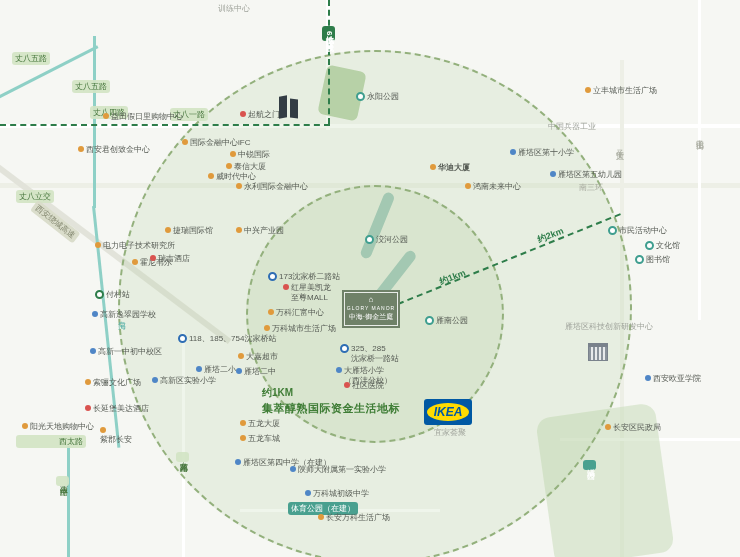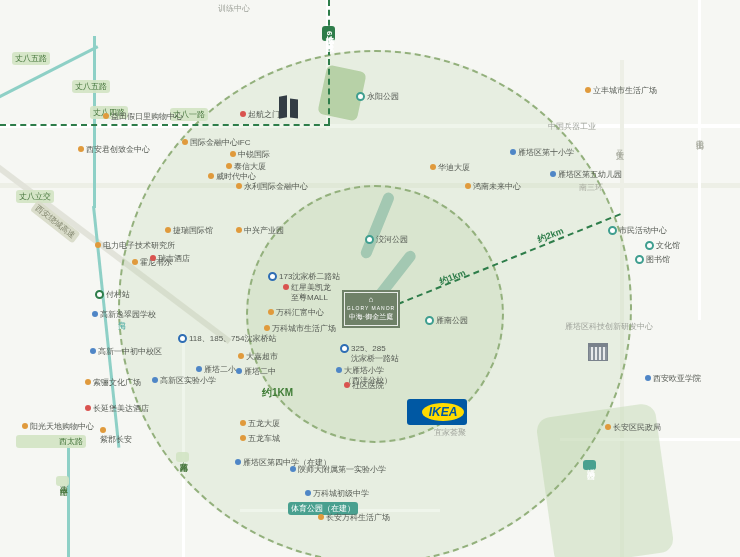--- a/index.html
+++ b/index.html
@@ -46,22 +46,22 @@
         display:flex;flex-direction:column;align-items:center;justify-content:center;color:#fff;z-index:6;}
   .logo::after{content:"";position:absolute;inset:2px;border:1px solid rgba(255,255,255,.85);pointer-events:none;}
   .logo .house{font-size:8px;line-height:8px;}
   .logo .en{font-size:5px;letter-spacing:1px;margin-top:1px;}
   .logo .cn{font-size:7px;margin-top:1px;white-space:nowrap;}
   
   .tagline{position:absolute;left:262px;top:386px;color:#3f7d36;z-index:6;}
   .tagline .l1{font-size:10px;font-weight:bold;}
   .tagline .l2{font-size:11px;font-weight:bold;letter-spacing:.5px;margin-top:1px;}
   
-  .ikea{position:absolute;left:407px;top:399px;width:48px;height:26px;background:#0058a3;border-radius:3px;
-        display:flex;align-items:center;justify-content:center;z-index:6;padding-left:12px;}
+  .ikea{position:absolute;left:424px;top:399px;width:48px;height:26px;background:#0058a3;border-radius:3px;
+        display:flex;align-items:center;justify-content:center;z-index:6;}
   .ikea .oval{position:absolute;width:42px;height:18px;background:#ffdb00;border-radius:50%;}
   .ikea .txt{position:relative;color:#0058a3;font-weight:bold;font-style:italic;font-size:12px;}
   .ikea-sub{position:absolute;left:434px;top:427px;font-size:8px;color:#a0a49c;z-index:6;}
   
   .sams{position:absolute;left:405px;top:450px;width:96px;text-align:center;z-index:6;}
   .sams .diamond{width:13px;height:13px;margin:0 auto 4px;background:linear-gradient(135deg,#2a8fc9,#00538f);
                  transform:rotate(45deg);}
   .sams .cn{font-size:10px;font-weight:bold;color:#0067b1;}
   .sams .en{font-size:7px;color:#0067b1;letter-spacing:1px;margin-top:1px;}
   .sams .note{font-size:7px;color:#9aa0a0;margin-top:1px;}
@@ -165,21 +165,21 @@
           <span class="lbl">鸿南未来中心</span>
         </div>
         <div class="poi" style="left: 510px; top: 148px;">
           <span class="ic ic-dot" style="background: rgb(79, 134, 198);"></span>
           <span class="lbl">雁塔区第十小学</span>
         </div>
         <div class="poi" style="left: 550px; top: 170px;">
           <span class="ic ic-dot" style="background: rgb(79, 134, 198);"></span>
           <span class="lbl">雁塔区第五幼儿园</span>
         </div>
-        <div class="poi" style="left: 430px; top: 163px;">
+        <div class="poi" style="left: 430px; top: 163px; font-weight: bold;">
           <span class="ic ic-dot" style="background: rgb(224, 154, 60);"></span>
           <span class="lbl">华迪大厦</span>
         </div>
         <div class="poi" style="left: 78px; top: 145px;">
           <span class="ic ic-dot" style="background: rgb(224, 154, 60);"></span>
           <span class="lbl">西安君创致金中心</span>
         </div>
         <div class="poi" style="left: 182px; top: 138px;">
           <span class="ic ic-dot" style="background: rgb(224, 154, 60);"></span>
           <span class="lbl">国际金融中心iFC</span>
@@ -362,20 +362,21 @@
   </div>
 
   <div class="logo">
     <div class="house">⌂</div>
     <div class="en">GLORY MANOR</div>
     <div class="cn">中海·御金兰庭</div>
   </div>
 
   <div class="tagline">
     <div class="l1">约1KM</div>
+    <div class="l2">集萃醇熟国际资金生活地标</div>
   </div>
 
   <div class="ikea">
     <div class="oval"></div>
     <span class="txt">IKEA</span>
   </div>
   <div class="ikea-sub">宜家荟聚</div>
 
 
 </div>

